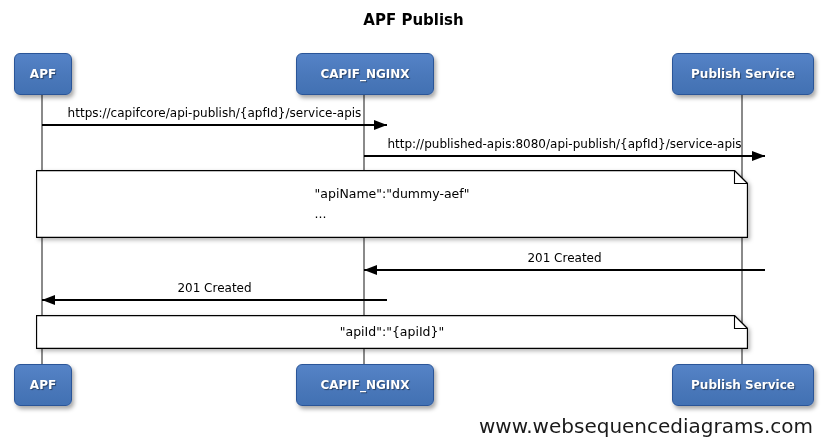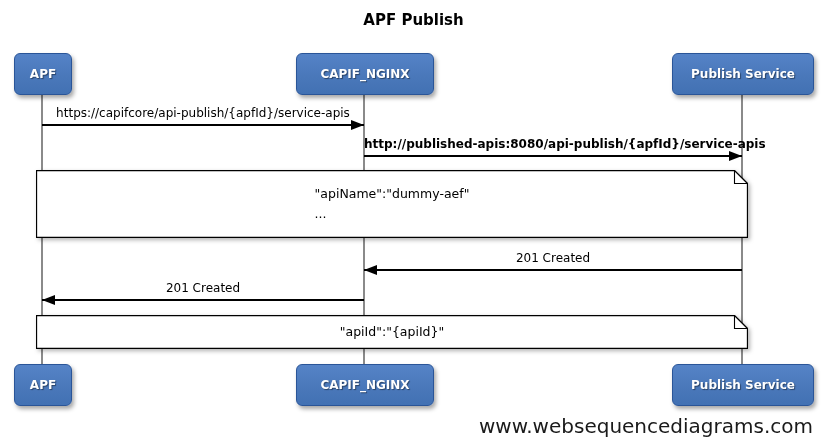--- a/index.html
+++ b/index.html
@@ -16,21 +16,21 @@
     background:linear-gradient(180deg,#5583c7 0%,#4a78ba 55%,#4271b3 100%);
     border:1px solid #2a5598;
     box-shadow:2px 3px 4px rgba(0,0,0,0.35);
     display:flex;align-items:center;justify-content:center;
     color:#fff;font-weight:bold;font-size:12px;
     text-shadow:1px 1px 1px rgba(0,0,0,0.45);
   }
   .lifeline{
     position:absolute;width:2px;background:#8a8a8a;top:93px;height:271px;
   }
-  .msg{position:absolute;height:22px;}
+  .msg{position:absolute;height:22px;padding-left:23px;}
   .msg-label{
     position:absolute;left:0;right:0;top:0;text-align:center;
     font-size:12px;white-space:nowrap;
   }
   .msg-line{position:absolute;left:0;right:0;top:18px;height:2px;background:#000;}
   .head{position:absolute;top:-4px;width:0;height:0;border-top:5px solid transparent;border-bottom:5px solid transparent;}
   .head-right{right:0;border-left:13px solid #000;}
   .head-left{left:0;border-right:13px solid #000;}
   .note{position:absolute;}
   .note svg{position:absolute;left:0;top:0;filter:drop-shadow(2px 2px 2px rgba(0,0,0,0.30));}
@@ -60,21 +60,21 @@
   <div class="actor" style="left:296px;top:53px;width:136px;">CAPIF_NGINX</div>
   <div class="actor" style="left:672px;top:53px;width:140px;">Publish Service</div>
 
   <div class="msg" style="left:42px;top:106px;width:322px;">
     <div class="msg-label">https://capifcore/api-publish/{apfId}/service-apis</div>
     <div class="msg-line">
       <div class="head head-right"></div>
     </div>
   </div>
 
-  <div class="msg" style="left:364px;top:137px;width:378px;font-weight:bold;">
+  <div class="msg" style="left:364px;top:137px;width:378px;">
     <div class="msg-label">http://published-apis:8080/api-publish/{apfId}/service-apis</div>
     <div class="msg-line">
       <div class="head head-right"></div>
     </div>
   </div>
 
   <div class="note" style="left:36px;top:170px;width:712px;height:68px;">
     <svg width="712" height="68">
       <path d="M 0.5,0.5 L 698.5,0.5 L 711.5,13.5 L 711.5,67.5 L 0.5,67.5 Z" fill="#ffffff" stroke="#000000" stroke-width="1.3"></path>
       <path d="M 698.5,0.5 L 698.5,13.5 L 711.5,13.5" fill="none" stroke="#000000" stroke-width="1.1"></path>

